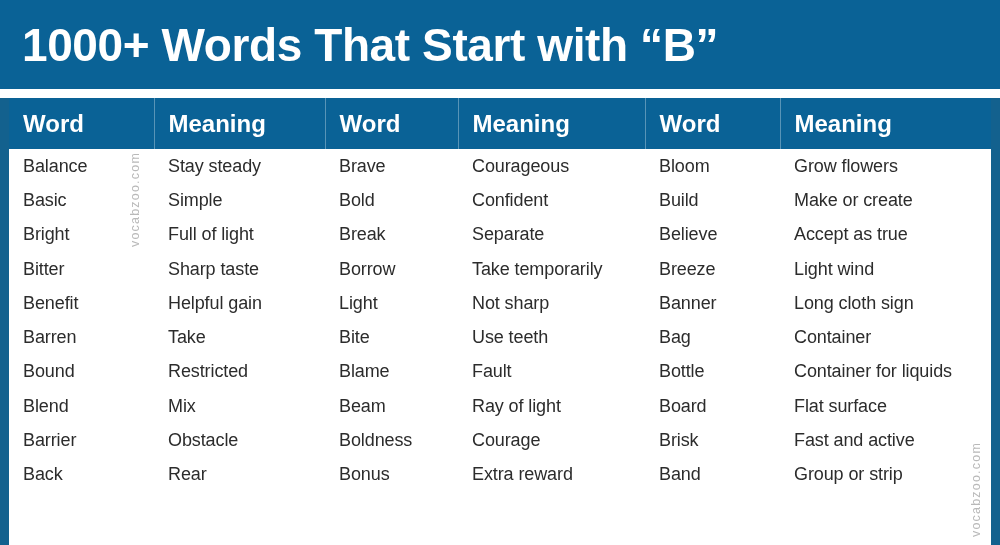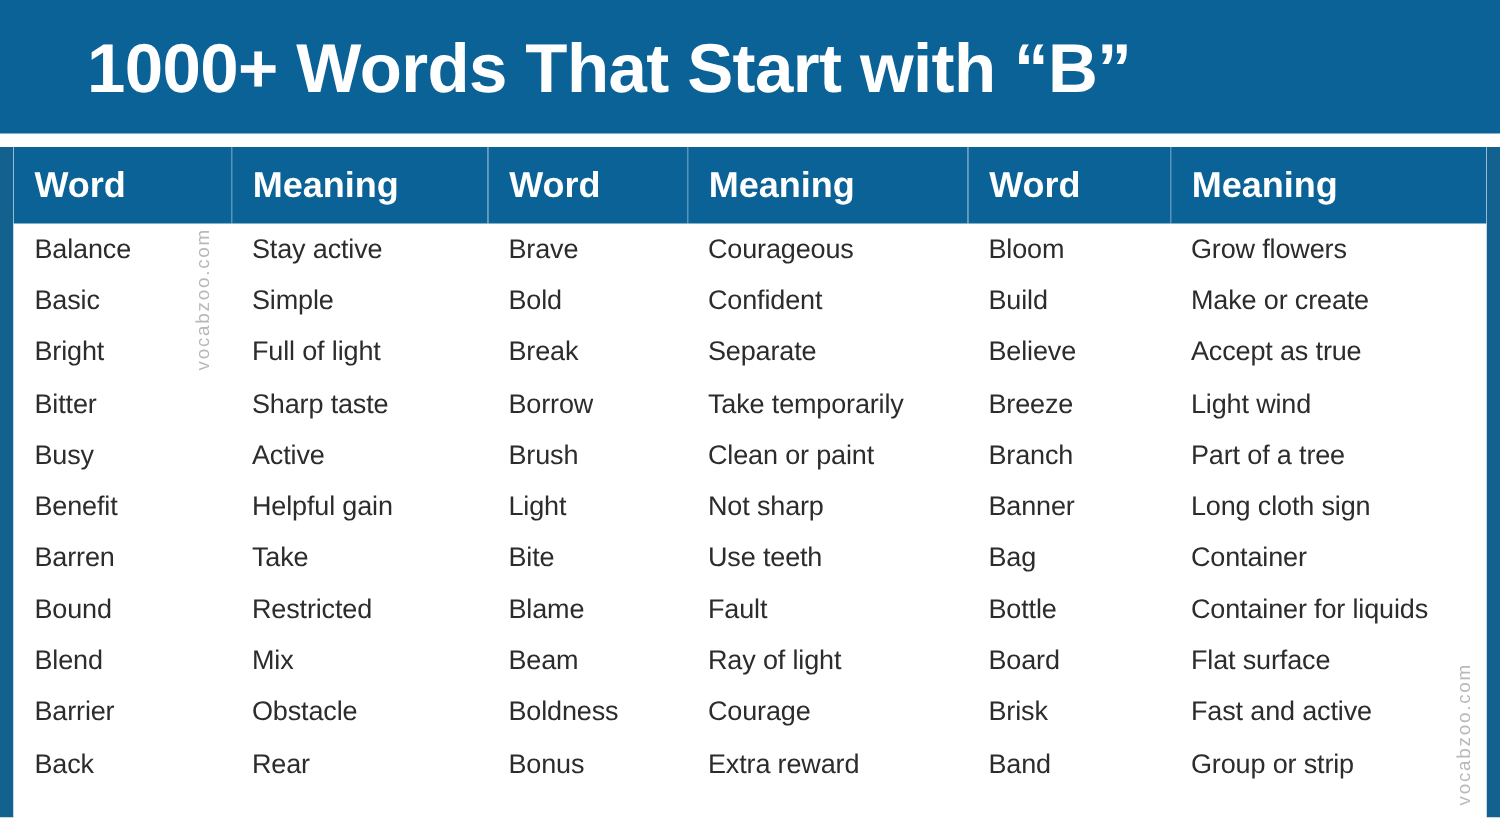--- a/index.html
+++ b/index.html
@@ -31,21 +31,20 @@
     position: absolute;
     left: 22px;
     top: 50%;
     transform: translateY(-50%);
     color: #ffffff;
     font-size: 46px;
     font-weight: bold;
     letter-spacing: -0.4px;
     white-space: nowrap;
     font-family: "Liberation Sans", sans-serif;
-    margin-left: 36px;
   }
 
   
   .rail {
     position: absolute;
     top: 98px;
     width: 9px;
     height: 447px;
     background: #13618e;
   }
@@ -141,21 +140,21 @@
           <th class="c-m1">Meaning</th>
           <th class="c-w2">Word</th>
           <th class="c-m2">Meaning</th>
           <th class="c-w3">Word</th>
           <th class="c-m3 no-div">Meaning</th>
         </tr>
       </thead>
       <tbody id="table-body">
           <tr>
             <td class="c-w1">Balance</td>
-            <td class="c-m1">Stay active</td>
+            <td class="c-m1">Stay steady</td>
             <td class="c-w2">Brave</td>
             <td class="c-m2">Courageous</td>
             <td class="c-w3">Bloom</td>
             <td class="c-m3">Grow flowers</td>
           </tr>
           <tr>
             <td class="c-w1">Basic</td>
             <td class="c-m1">Simple</td>
             <td class="c-w2">Bold</td>
             <td class="c-m2">Confident</td>
@@ -172,28 +171,20 @@
           </tr>
           <tr>
             <td class="c-w1">Bitter</td>
             <td class="c-m1">Sharp taste</td>
             <td class="c-w2">Borrow</td>
             <td class="c-m2">Take temporarily</td>
             <td class="c-w3">Breeze</td>
             <td class="c-m3">Light wind</td>
           </tr>
           <tr>
-            <td class="c-w1">Busy</td>
-            <td class="c-m1">Active</td>
-            <td class="c-w2">Brush</td>
-            <td class="c-m2">Clean or paint</td>
-            <td class="c-w3">Branch</td>
-            <td class="c-m3">Part of a tree</td>
-          </tr>
-          <tr>
             <td class="c-w1">Benefit</td>
             <td class="c-m1">Helpful gain</td>
             <td class="c-w2">Light</td>
             <td class="c-m2">Not sharp</td>
             <td class="c-w3">Banner</td>
             <td class="c-m3">Long cloth sign</td>
           </tr>
           <tr>
             <td class="c-w1">Barren</td>
             <td class="c-m1">Take</td>

